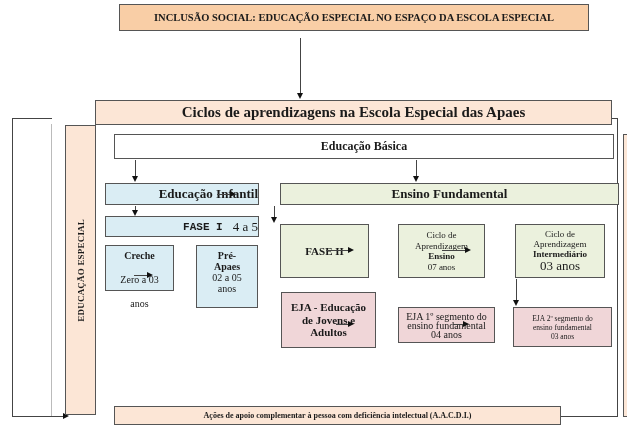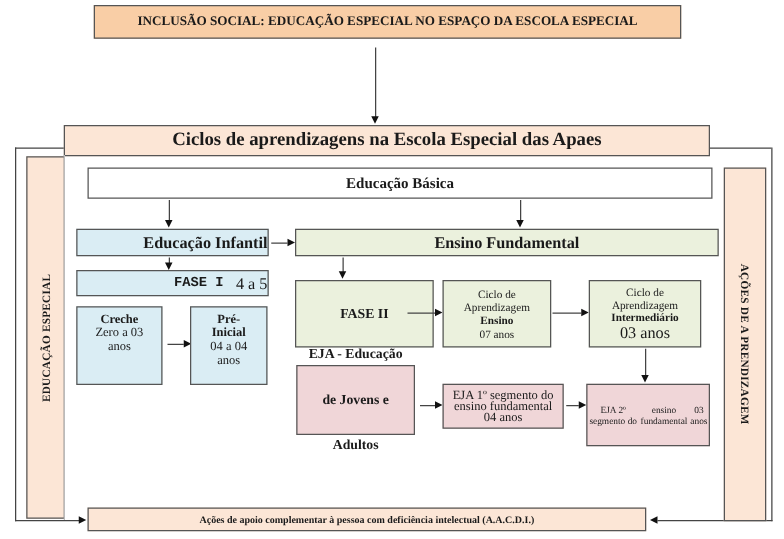--- a/index.html
+++ b/index.html
@@ -1,19 +1,19 @@
 <!DOCTYPE html>
 <html><head>
 <meta charset="utf-8">
 <style>
   html, body { margin:0; padding:0; background:#ffffff; }
   body { width:627px; height:431px; position:relative; overflow:hidden;
          font-family:"Liberation Serif", "DejaVu Serif", serif; color:#1a1a1a; }
   .box { position:absolute; box-sizing:border-box; border:1.5px solid #555; display:flex;
-         align-items:center; justify-content:center; text-align:center; }
+         align-items:center; justify-content:center; text-align:center;margin-left:44px; }
   .line { position:absolute; background:#444; }
   .ah-down { position:absolute; width:0; height:0; border-left:3.5px solid transparent;
              border-right:3.5px solid transparent; border-top:6px solid #111; }
   .ah-right { position:absolute; width:0; height:0; border-top:3.5px solid transparent;
               border-bottom:3.5px solid transparent; border-left:6px solid #111; }
   .ah-left { position:absolute; width:0; height:0; border-top:3.5px solid transparent;
              border-bottom:3.5px solid transparent; border-right:6px solid #111; }
   .peach { background:#fce6d6; }
   .peach-strong { background:#f9cea6; }
   .blue { background:#daedf4;justify-content:flex-end; }
@@ -70,42 +70,42 @@
 <div class="ah-right" style="left:230px;top:191px;"></div>
 
 <div class="line" style="left:135px;top:206px;width:1px;height:5px;"></div>
 <div class="ah-down" style="left:132px;top:210px;"></div>
 
 <div class="box blue" style="left:61px;top:216px;width:154px;height:21px;">
   <span class="b" style="font-size:11px;font-family:Liberation Mono, monospace;">FASE I</span>
   <span style="font-size:13px;margin-left:10px;">4 a 5</span>
 </div>
 
-<div class="box blue" style="left:61px;top:245px;width:69px;height:63px;flex-direction:column;justify-content:flex-start;padding-top:4px;font-size:10px;line-height:11px;">
+<div class="box blue" style="left:61px;top:245px;width:69px;height:46px;flex-direction:column;justify-content:flex-start;padding-top:4px;font-size:10px;line-height:11px;gap:13px;">
   <span class="b">Creche</span>
   <span>Zero a 03</span>
   <span>anos</span>
 </div>
 <div class="line" style="left:134px;top:275px;width:13px;height:1px;"></div>
 <div class="ah-right" style="left:147px;top:272px;"></div>
 
 <div class="box blue" style="left:152px;top:245px;width:62px;height:63px;flex-direction:column;justify-content:flex-start;padding-top:4px;font-size:10px;line-height:11px;">
   <span class="b">Pré-</span>
-  <span class="b">Inicial</span>
-  <span>04 a 04</span>
+  <span class="b">Apaes</span>
+  <span>02 a 05</span>
   <span>anos</span>
 </div>
 
 <div class="box green" style="left:236px;top:183px;width:339px;height:22px;">
   <span class="b" style="font-size:13px;">Ensino Fundamental</span>
 </div>
 <div class="line" style="left:274px;top:206px;width:1px;height:12px;"></div>
 <div class="ah-down" style="left:271px;top:217px;"></div>
 
-<div class="box green" style="left:236px;top:224px;width:111px;height:54px;">
+<div class="box green" style="left:236px;top:224px;width:89px;height:54px;">
   <span class="b" style="font-size:11px;">FASE II</span>
 </div>
 <div class="line" style="left:326px;top:250px;width:22px;height:1px;"></div>
 <div class="ah-right" style="left:348px;top:247px;"></div>
 
 <div class="box green" style="left:354px;top:224px;width:87px;height:54px;flex-direction:column;font-size:9px;line-height:10.5px;">
   <span>Ciclo de</span>
   <span>Aprendizagem</span>
   <span class="b">Ensino</span>
   <span>07 anos</span>
@@ -115,37 +115,37 @@
 
 <div class="box green" style="left:471px;top:224px;width:90px;height:54px;flex-direction:column;font-size:9px;line-height:10px;">
   <span>Ciclo de</span>
   <span>Aprendizagem</span>
   <span class="b">Intermediário</span>
   <span style="font-size:13px;line-height:14px;">03 anos</span>
 </div>
 <div class="line" style="left:516px;top:279px;width:1px;height:22px;"></div>
 <div class="ah-down" style="left:513px;top:300px;"></div>
 
-<div class="box pink" style="left:237px;top:292px;width:95px;height:56px;flex-direction:column;font-size:11px;line-height:12.5px;gap:24px;">
+<div class="box pink" style="left:237px;top:292px;width:95px;height:56px;flex-direction:column;font-size:11px;line-height:12.5px;">
   <span class="b">EJA - Educação</span>
   <span class="b">de Jovens e</span>
   <span class="b">Adultos</span>
 </div>
 <div class="line" style="left:336px;top:324px;width:12px;height:1px;"></div>
 <div class="ah-right" style="left:348px;top:321px;"></div>
 
 <div class="box pink" style="left:354px;top:307px;width:97px;height:36px;flex-direction:column;font-size:10px;line-height:9px;">
   <span>EJA 1º segmento do</span>
   <span>ensino fundamental</span>
   <span>04 anos</span>
 </div>
 <div class="line" style="left:453px;top:324px;width:10px;height:1px;"></div>
 <div class="ah-right" style="left:463px;top:321px;"></div>
 
-<div class="box pink" style="left:469px;top:307px;width:99px;height:50px;font-size:7.5px;line-height:9px;">
+<div class="box pink" style="left:469px;top:307px;width:99px;height:40px;flex-direction:column;font-size:7.5px;line-height:9px;">
   <span>EJA 2º segmento do</span>
   <span>ensino fundamental</span>
   <span>03 anos</span>
 </div>
 
 <div class="box peach" style="left:70px;top:406px;width:447px;height:19px;">
   <span class="b" style="font-size:8px;">Ações de apoio complementar à pessoa com deficiência intelectual (A.A.C.D.I.)</span>
 </div>
 
 </body></html>

